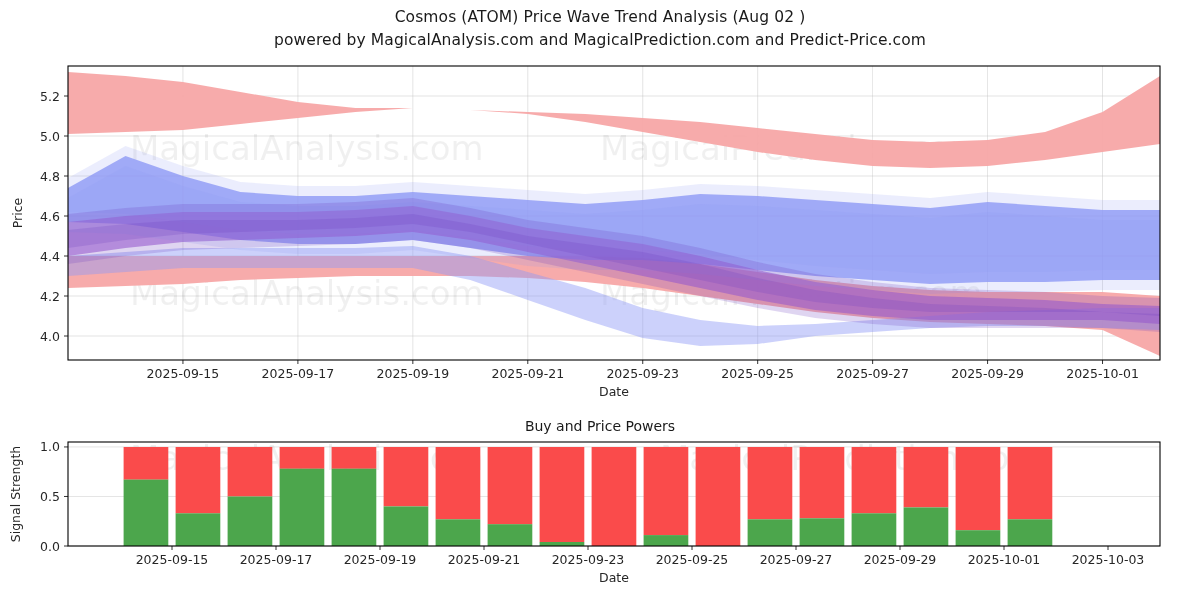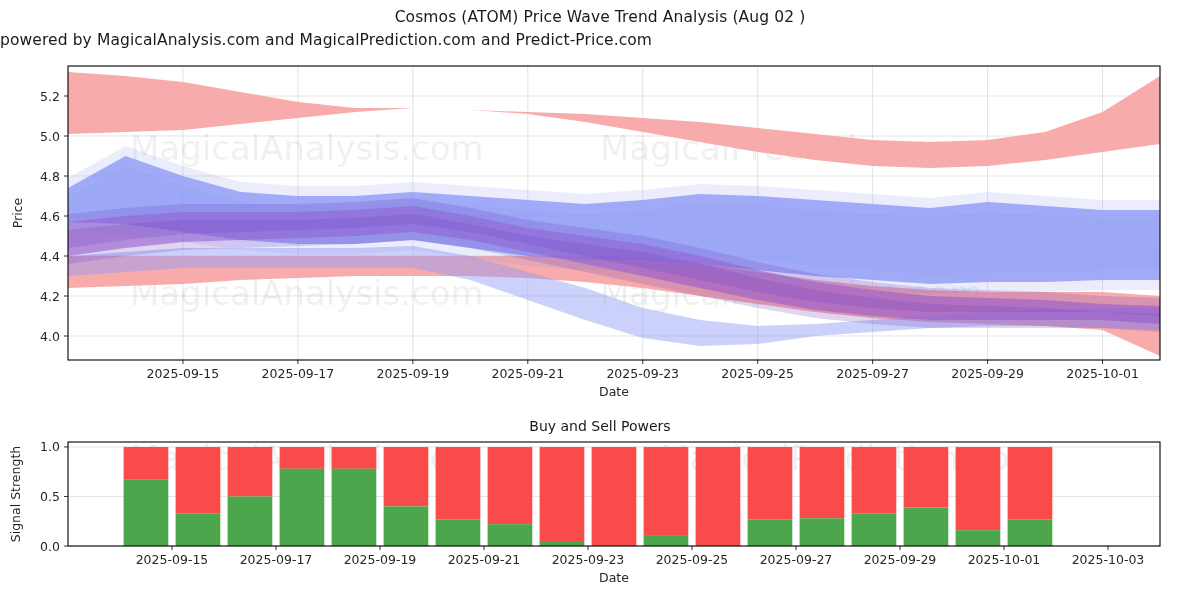--- a/index.html
+++ b/index.html
@@ -11,42 +11,42 @@
     overflow:hidden;
     position:relative;
   }
   .fig { position:absolute; left:0; top:0; width:1200px; height:600px; }
   svg { display:block; }
   .title-main {
     position:absolute; left:0; top:8px; width:1200px; text-align:center;
     font-size:15.5px; color:#1a1a1a; letter-spacing:.1px;
   }
   .title-sub {
-    position:absolute; left:0; top:31px; width:1200px; 
+    position:absolute; left:0; top:31px; width:1200px; text-align:center;
     font-size:15.5px; color:#1a1a1a; letter-spacing:.1px;
   }
   .sub2-title {
     position:absolute; left:0; top:418px; width:1200px; text-align:center;
     font-size:14px; color:#1a1a1a;
   }
   .tick { font-size:12.5px; fill:#262626; font-family:"DejaVu Sans", sans-serif; }
   .axlabel { font-size:12.5px; fill:#262626; font-family:"DejaVu Sans", sans-serif; }
   .wm { font-size:34px; fill:#000; opacity:.055; font-family:"DejaVu Sans", sans-serif; }
   .spine { fill:none; stroke:#000; stroke-width:1.1; }
   .grid { stroke:#b9b9b9; stroke-width:.7; opacity:.55; }
   .tmark { stroke:#333; stroke-width:1; }
 </style>
 </head>
 <body>
 
 <div class="fig">
 
   <div class="title-main">Cosmos (ATOM) Price Wave Trend Analysis (Aug 02 )</div>
   <div class="title-sub">powered by MagicalAnalysis.com and MagicalPrediction.com and Predict-Price.com</div>
-  <div class="sub2-title">Buy and Sell Powers</div>
+  <div class="sub2-title">Buy and Price Powers</div>
 
   <svg id="svg-top" width="1200" height="400" style="position:absolute;left:0;top:0;">
     <defs>
       <clipPath id="clipTop">
           <rect x="68" y="66" width="1092" height="294"></rect>
         </clipPath>
     </defs>
     <rect x="68" y="66" width="1092" height="294" fill="#ffffff"></rect>
     <g id="top-grid">
         <line x1="68" y1="336" x2="1160" y2="336" class="grid"></line>

